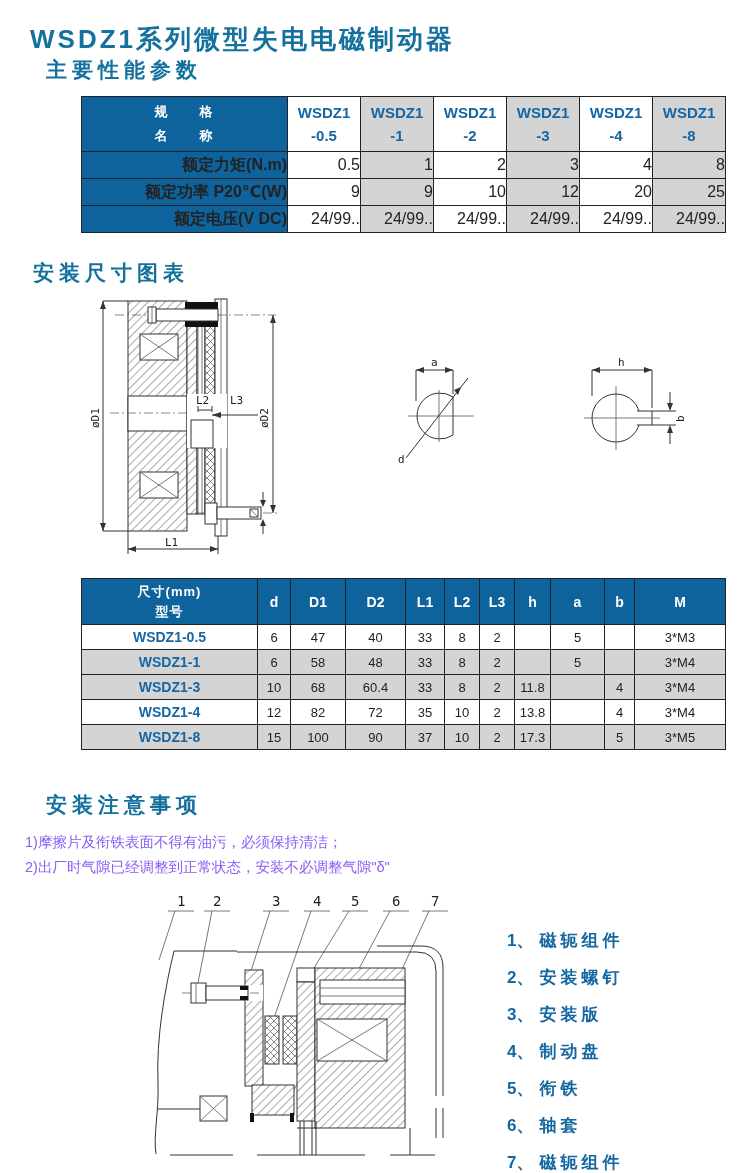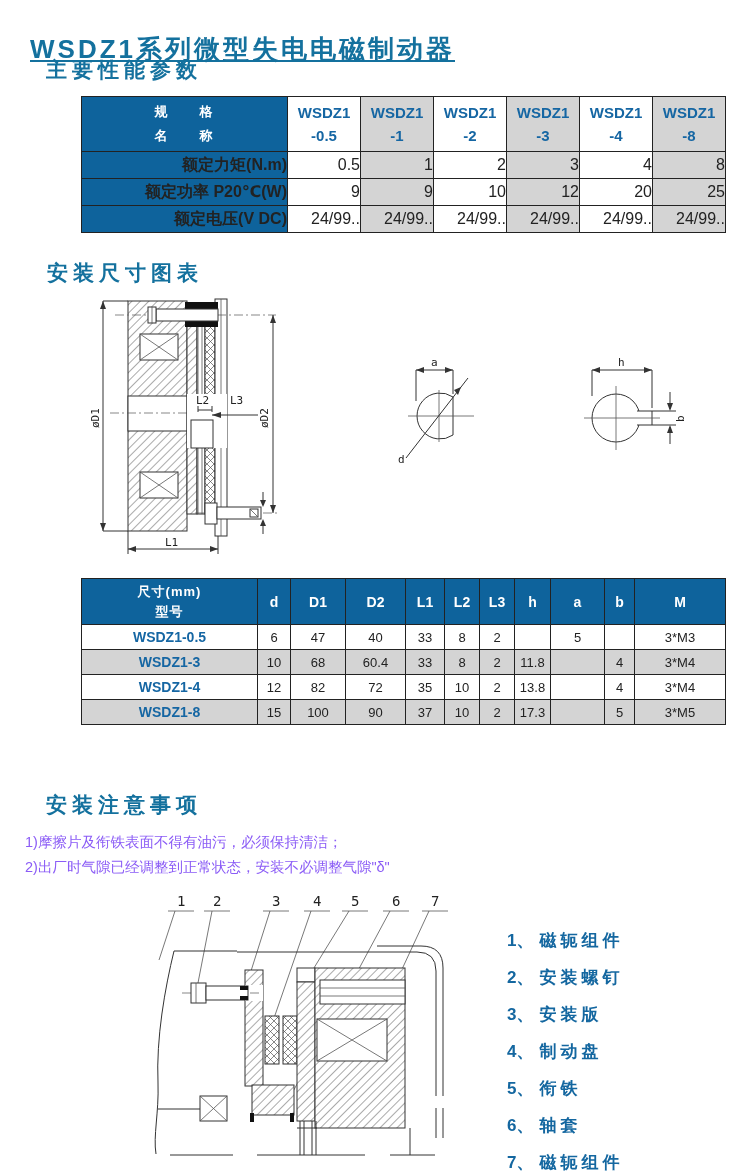--- a/index.html
+++ b/index.html
@@ -2,29 +2,29 @@
 <html><head>
 <meta charset="utf-8">
 <style>
   * { margin:0; padding:0; box-sizing:border-box; }
   html,body { background:#fff; }
   body {
     width:750px; height:1173px; position:relative; overflow:hidden;
     font-family:"Liberation Sans","DejaVu Sans",sans-serif; color:#222;
   }
   .page-title {
-    position:absolute; left:30px; top:32px;
-    font-size:26px; font-weight:bold; letter-spacing:3px; color:#14719e;text-decoration:underline;
+    position:absolute; left:30px; top:22px;
+    font-size:26px; font-weight:bold; letter-spacing:3px; color:#14719e;
   }
   .section-heading {
     position:absolute; font-size:21px; font-weight:bold;
     letter-spacing:5px; color:#14719e;
   }
   #sec-performance { left:46px; top:56px; }
-  #sec-dimensions  { left:47px; top:259px; }
+  #sec-dimensions  { left:33px; top:259px; }
   #sec-notes       { left:46px; top:791px; }
 
   table { border-collapse:collapse; table-layout:fixed;margin-left:24px; }
   th,td { border:1px solid #222; text-align:center; vertical-align:middle; overflow:hidden; }
 
   .t1 { position:absolute; left:57px; top:96px; width:644px; }
   .t1 .hrow th { height:55px; }
   .t1 td { height:27px; font-size:16px; color:#222;text-align:right; }
   .blue-cell { background:#0e639c; color:#fff; font-weight:bold; font-size:13px; }
   .corner div { line-height:24px; letter-spacing:2px; }
@@ -306,20 +306,33 @@
     <td>40</td>
     <td>33</td>
     <td>8</td>
     <td>2</td>
     <td></td>
     <td>5</td>
     <td></td>
     <td>3*M3</td>
   </tr>
   <tr class="grey">
+    <td class="model">WSDZ1-1</td>
+    <td>6</td>
+    <td>58</td>
+    <td>48</td>
+    <td>33</td>
+    <td>8</td>
+    <td>2</td>
+    <td></td>
+    <td>5</td>
+    <td></td>
+    <td>3*M4</td>
+  </tr>
+  <tr class="grey">
     <td class="model">WSDZ1-3</td>
     <td>10</td>
     <td>68</td>
     <td>60.4</td>
     <td>33</td>
     <td>8</td>
     <td>2</td>
     <td>11.8</td>
     <td></td>
     <td>4</td>

